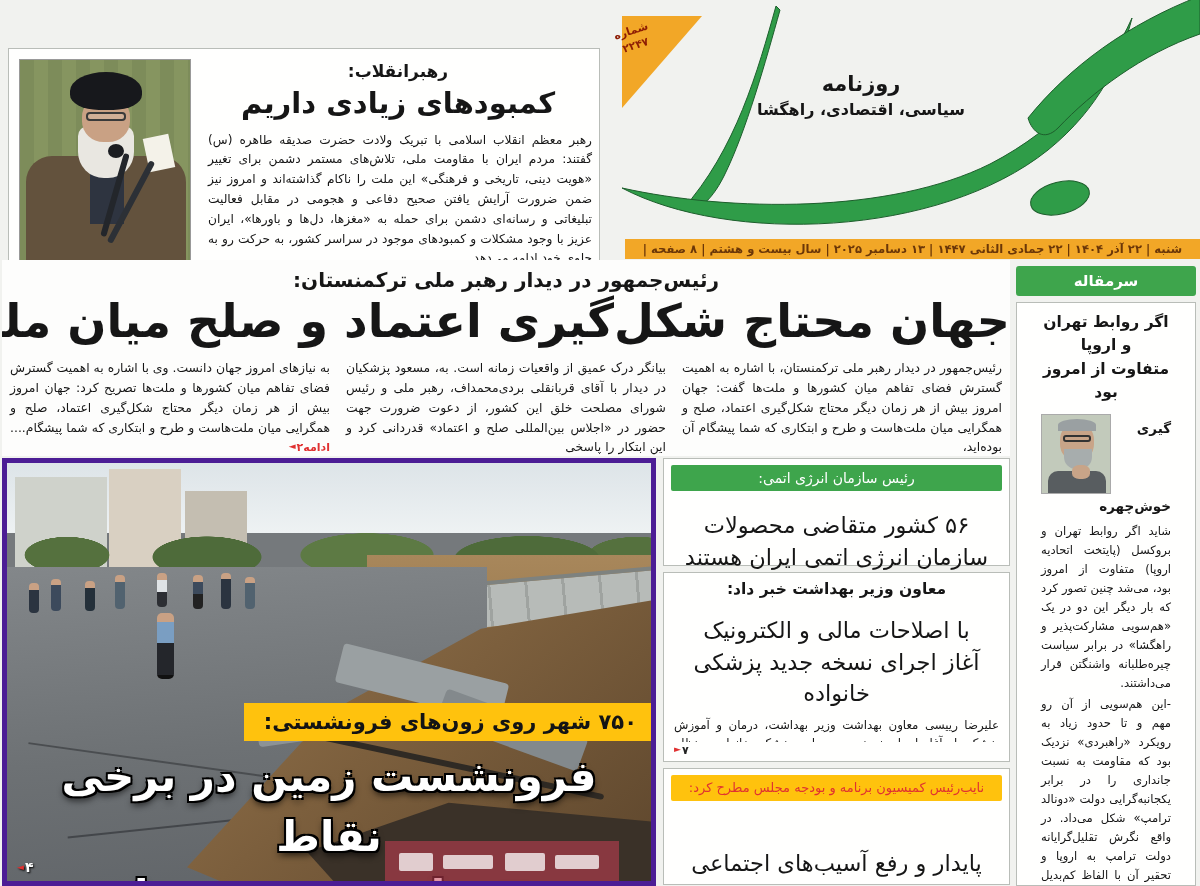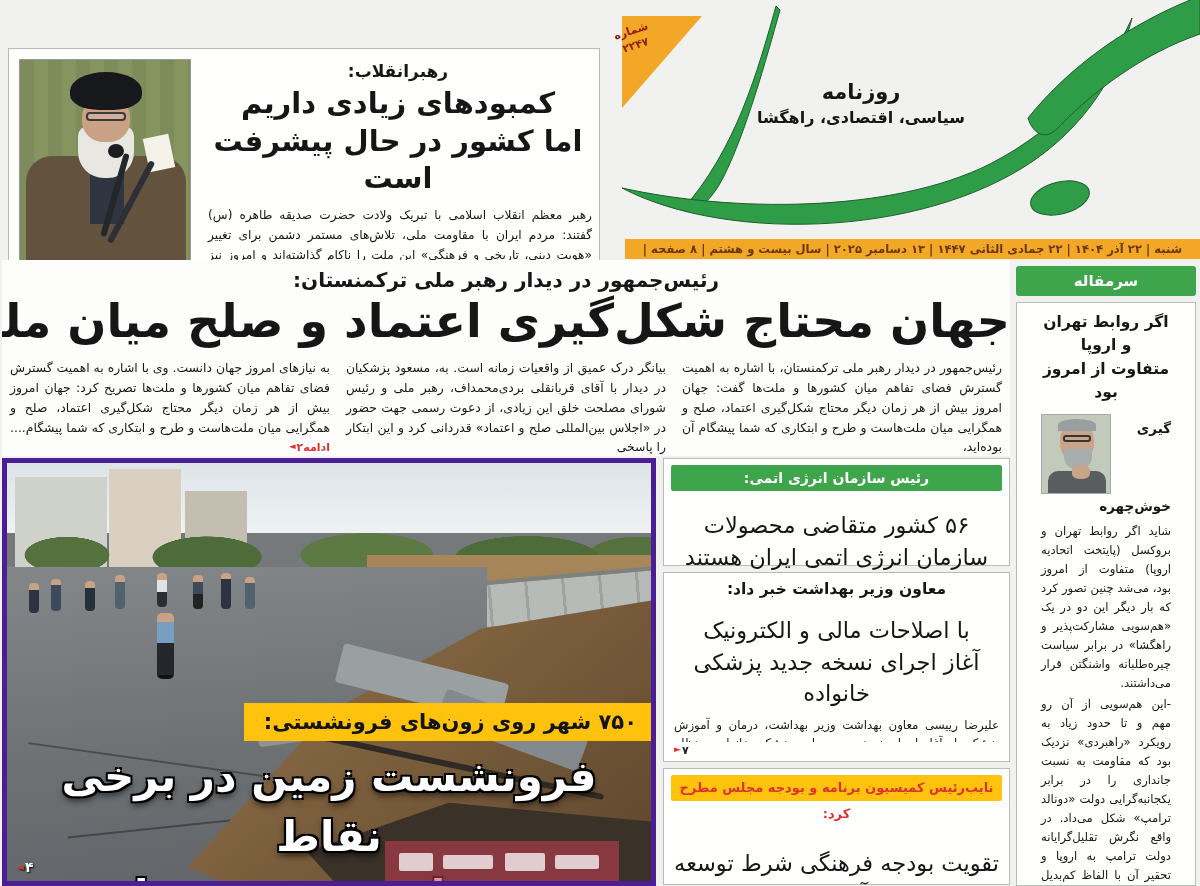--- a/index.html
+++ b/index.html
@@ -25,21 +25,21 @@
   #leader-kicker{text-align:center;font-weight:bold;font-size:17px;padding-top:6px;}
   #leader-headline{text-align:center;font-weight:bold;font-size:29px;line-height:1.3;margin-top:4px;}
   #leader-body{font-size:12.2px;line-height:1.62;margin-top:8px;padding-left:4px;}
 
   
   #masthead{position:absolute;left:608px;top:0;width:592px;height:238px;}
   #issue-triangle{position:absolute;left:14px;top:16px;width:0;height:0;
      border-top:92px solid var(--yellow);border-right:80px solid transparent;}
   #issue-label{position:absolute;left:8px;top:24px;transform:rotate(-18deg);color:#8d1d04;font-size:11px;font-weight:bold;line-height:1.35;text-align:center;}
   #logo-svg{position:absolute;left:0;top:0;width:592px;height:238px;}
-  #tagline{position:absolute;left:148px;top:80px;width:210px;text-align:center;}
+  #tagline{position:absolute;left:148px;top:72px;width:210px;text-align:center;}
   #tagline-1{font-size:21px;font-weight:bold;}
   #tagline-2{font-size:16px;font-weight:bold;margin-top:4px;}
 
   #date-strip{position:absolute;left:625px;top:239px;width:575px;height:20px;background:var(--yellow);
      color:var(--strip-text);font-size:11.6px;font-weight:bold;line-height:20px;text-align:center;}
 
   
   #lead-story{position:absolute;left:2px;top:260px;width:1008px;height:196px;background:#fdfdfc;}
   #lead-kicker{text-align:center;font-weight:bold;font-size:20px;padding-top:8px;}
   #lead-headline{text-align:center;font-weight:bold;font-size:46px;letter-spacing:-1px;white-space:nowrap;overflow:hidden;margin-top:2px;}
@@ -65,21 +65,21 @@
      text-shadow:2px 2px 0 #000,-2px 2px 0 #000,2px -2px 0 #000,-2px -2px 0 #000,0 4px 7px rgba(0,0,0,.75);}
   #photo-watermark{position:absolute;left:378px;top:378px;width:234px;height:44px;background:rgba(201,62,84,.55);}
   #photo-watermark span{position:absolute;background:rgba(255,255,255,.75);border-radius:2px;}
   #photo-ref{position:absolute;left:10px;bottom:6px;direction:ltr;color:#fff;font-weight:bold;font-size:14px;text-shadow:1px 1px 2px #000;}
 
   
   .mid-box{left:663px;width:347px;display:flex;flex-direction:column;}
   #article-1{top:458px;height:108px;}
   #article-2{top:572px;height:190px;}
   #article-3{top:768px;height:117px;gap:28px;}
-  .bar{margin:6px 7px 2px 7px;height:26px;border-radius:2px;font-weight:bold;text-align:center;line-height:26px;}
+  .bar{margin:6px 7px 2px 7px;height:26px;border-radius:2px;font-weight:normal;text-align:center;line-height:26px;}
   .bar-green{background:var(--green-light);color:#fff;font-size:14px;}
   .bar-yellow{background:var(--yellow-bright);color:var(--red);font-size:13px;}
   .mid-kicker{text-align:center;font-weight:bold;font-size:15.5px;padding-top:7px;}
   .mid-headline{text-align:center;font-weight:normal;font-size:22.5px;line-height:1.4;margin-top:17px;}
   .mid-body{font-size:11.8px;line-height:1.58;padding:6px 10px 0 10px;overflow:hidden;flex:1;}
   .mid-box .more{margin-top:auto;padding-bottom:4px;}
 </style>
 </head>
 <body>
 
@@ -116,35 +116,34 @@
       <div class="lp" style="left:66px;top:52px;width:40px;height:9px;border:2px solid #3a3a3a;border-radius:4px;background:rgba(255,255,255,.15);"></div>
       <div class="lp" style="left:126px;top:76px;width:26px;height:34px;background:#f4f2e9;transform:rotate(-12deg);"></div>
       <div class="lp" style="left:92px;top:92px;width:6px;height:86px;background:#23262b;transform:rotate(16deg);border-radius:3px;"></div>
       <div class="lp" style="left:108px;top:96px;width:6px;height:92px;background:#2c3036;transform:rotate(28deg);border-radius:3px;"></div>
       <div class="lp" style="left:88px;top:84px;width:16px;height:14px;background:#1b1d21;border-radius:50%;"></div>
     </div>
     <div id="leader-text">
       <div id="leader-kicker">رهبرانقلاب:</div>
       <div id="leader-headline">
         <div>کمبودهای زیادی داریم</div>
-        <div>اما کشور در حال پیشرفت است</div>
       </div>
       <div id="leader-body" class="jt">رهبر معظم انقلاب اسلامی با تبریک ولادت حضرت صدیقه طاهره (س) گفتند: مردم ایران با مقاومت ملی، تلاش‌های مستمر دشمن برای تغییر «هویت دینی، تاریخی و فرهنگی» این ملت را ناکام گذاشته‌اند و امروز نیز ضمن ضرورت آرایش یافتن صحیح دفاعی و هجومی در مقابل فعالیت تبلیغاتی و رسانه‌ای دشمن برای حمله به «مغزها، دل‌ها و باورها»، ایران عزیز با وجود مشکلات و کمبودهای موجود در سراسر کشور، به حرکت رو به جلوی خود ادامه می‌دهد.</div>
       <div class="more">
         <span class="tri">◄</span><span class="ref-txt">صفحه۲</span>
       </div>
     </div>
   </div>
 
   <div id="lead-story">
     <div id="lead-kicker">رئیس‌جمهور در دیدار رهبر ملی ترکمنستان:</div>
     <div id="lead-headline">جهان محتاج شکل‌گیری اعتماد و صلح میان ملت‌هاست</div>
     <div id="lead-cols">
       <div class="lead-col jt">رئیس‌جمهور در دیدار رهبر ملی ترکمنستان، با اشاره به اهمیت گسترش فضای تفاهم میان کشورها و ملت‌ها گفت: جهان امروز بیش از هر زمان دیگر محتاج شکل‌گیری اعتماد، صلح و همگرایی میان ملت‌هاست و طرح و ابتکاری که شما پیشگام آن بوده‌اید،</div>
-      <div class="lead-col jt">بیانگر درک عمیق از واقعیات زمانه است. به، مسعود پزشکیان در دیدار با آقای قربانقلی بردی‌محمداف، رهبر ملی و رئیس شورای مصلحت خلق این زیادی، از دعوت رسمی جهت حضور در «اجلاس بین‌المللی صلح و اعتماد» قدردانی کرد و این ابتکار را پاسخی</div>
+      <div class="lead-col jt">بیانگر درک عمیق از واقعیات زمانه است. به، مسعود پزشکیان در دیدار با آقای قربانقلی بردی‌محمداف، رهبر ملی و رئیس شورای مصلحت خلق این کشور، از دعوت ضرورت جهت حضور در «اجلاس بین‌المللی صلح و اعتماد» قدردانی کرد و این ابتکار را پاسخی</div>
       <div class="lead-col jt">
         <span>به نیازهای امروز جهان دانست. وی با اشاره به اهمیت گسترش فضای تفاهم میان کشورها و ملت‌ها تصریح کرد: جهان امروز بیش از هر زمان دیگر محتاج شکل‌گیری اعتماد، صلح و همگرایی میان ملت‌هاست و طرح و ابتکاری که شما پیشگام....</span>
         <span class="more" dir="ltr"><span class="tri">◄</span><span class="ref-txt">ادامه۲</span></span>
       </div>
     </div>
   </div>
 
   <div id="editorial-header">سرمقاله</div>
   <div id="editorial-box" class="box">
     <div id="editorial-title">
@@ -228,19 +227,18 @@
     </div>
     <div class="mid-body jt">علیرضا رییسی معاون بهداشت وزیر بهداشت، درمان و آموزش پزشکی از آغاز اجرای نسخه جدید طرح پزشکی خانواده و نظام ارجاع در پنج شهرستان پیشرو کشور خبر داد و گفت: این نسخه با هدف اصلاح ساختارهای مالی، ارتقای زیرساخت‌های الکترونیک و یکپارچه‌سازی خدمات سلامت طراحی شده است. وی با اشاره به شاخص‌های دشوار کنترل بیماری‌های غیرواگیر از جمله دیابت و فشار خون، افزود: دو شاخص کلیدی کنترل دیابت و فشار خون به‌طور مستقیم بر عهده ما و شماست و تحقق آن‌ها نیازمند تغییرات...</div>
     <div class="more">
       <span class="tri">►</span><span class="ref-txt" style="color:#222;">۷</span>
     </div>
   </div>
 
   <div id="article-3" class="box mid-box">
     <div class="bar bar-yellow">نایب‌رئیس کمیسیون برنامه و بودجه مجلس مطرح کرد:</div>
     <div class="mid-headline">
-      <div>تقویت بودجه فرهنگی شرط توسعه</div>
       <div>پایدار و رفع آسیب‌های اجتماعی</div>
     </div>
 
   </div>
 
 </div>
 
 </body></html>

